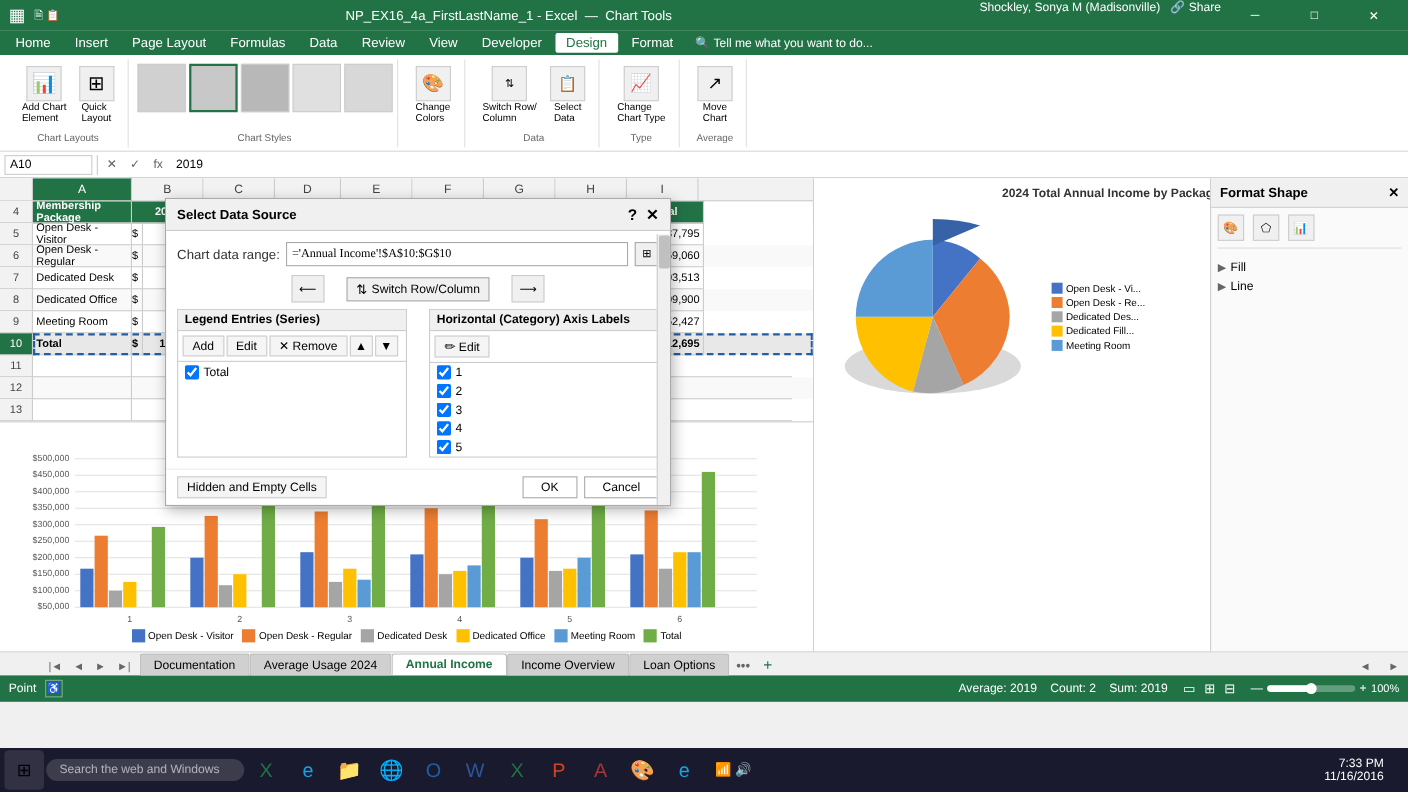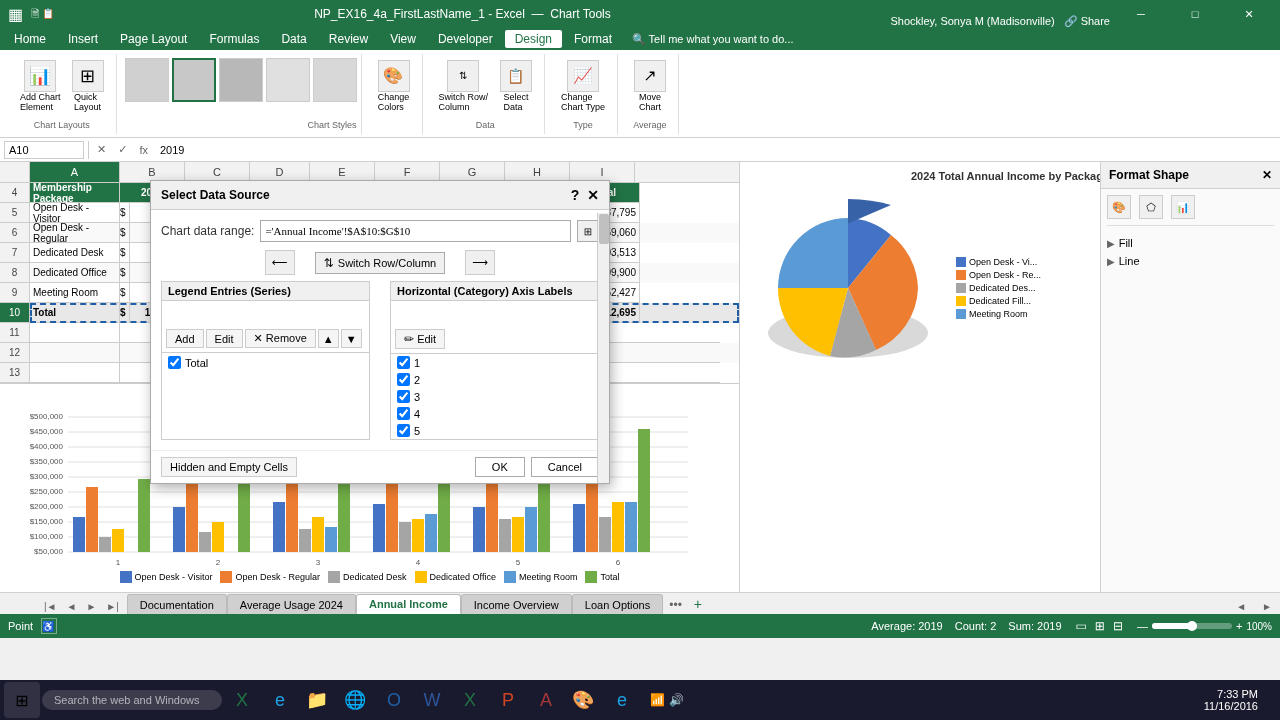--- a/index.html
+++ b/index.html
@@ -10,21 +10,21 @@
       background: #217346;
       color: white;
       height: 28px;
       display: flex;
       align-items: center;
       justify-content: space-between;
       padding: 0 8px;
     }
     .title-bar-left { display: flex; align-items: center; gap: 4px; }
     .title-bar-center { flex: 1; text-align: center; font-size: 12px; }
-    .title-bar-right { display: flex; align-items: flex-end; gap: 8px; font-size: 11px; margin-left: 20px; }
+    .title-bar-right { display: flex; align-items: flex-start; gap: 8px; font-size: 11px; margin-left: 20px; }
     .win-btn { width: 46px; height: 28px; display: flex; align-items: center; justify-content: center; cursor: pointer; }
 
     
     .ribbon {
       background: #217346;
       height: 22px;
       display: flex;
       align-items: center;
       padding: 0 4px;
       gap: 2px;
@@ -253,21 +253,20 @@
       padding: 3px 6px;
       font-size: 11px;
       font-weight: bold;
       border-bottom: 1px solid #ccc;
     }
     .panel-actions {
       display: flex;
       gap: 2px;
       padding: 4px;
       border-bottom: 1px solid #ccc;
-      margin-top: 24px;
     }
     .panel-btn {
       font-size: 11px;
       padding: 2px 8px;
       border: 1px solid #ccc;
       background: #f5f5f5;
       cursor: pointer;
     }
     .panel-list {
       min-height: 80px;
@@ -424,21 +423,21 @@
       <div style="display:flex; flex-direction:column; gap:2px;">
         <div class="ribbon-btn">
           <div style="width:32px; height:32px; background:#f0f0f0; border:1px solid #ccc; display:flex; align-items:center; justify-content:center; font-size:18px;">⊞</div>
           <span style="font-size:9px;">Quick<br>Layout</span>
         </div>
       </div>
     </div>
     <div class="ribbon-group-label">Chart Layouts</div>
   </div>
 
-  <div class="ribbon-group" style="border-right: 1px solid #e0e0e0; padding: 4px 4px; align-items: flex-end;">
+  <div class="ribbon-group" style="border-right: 1px solid #e0e0e0; padding: 4px 4px;">
     <div style="display:flex; gap:3px; align-items:center;">
       <div style="width:44px; height:44px; border:1px solid #ccc; background:#d0d0d0; cursor:pointer;"></div>
       <div style="width:44px; height:44px; border:2px solid #217346; background:#c8c8c8; cursor:pointer;"></div>
       <div style="width:44px; height:44px; border:1px solid #ccc; background:#b8b8b8; cursor:pointer;"></div>
       <div style="width:44px; height:44px; border:1px solid #ccc; background:#e0e0e0; cursor:pointer;"></div>
       <div style="width:44px; height:44px; border:1px solid #ccc; background:#d8d8d8; cursor:pointer;"></div>
     </div>
     <div class="ribbon-group-label">Chart Styles</div>
   </div>
 

